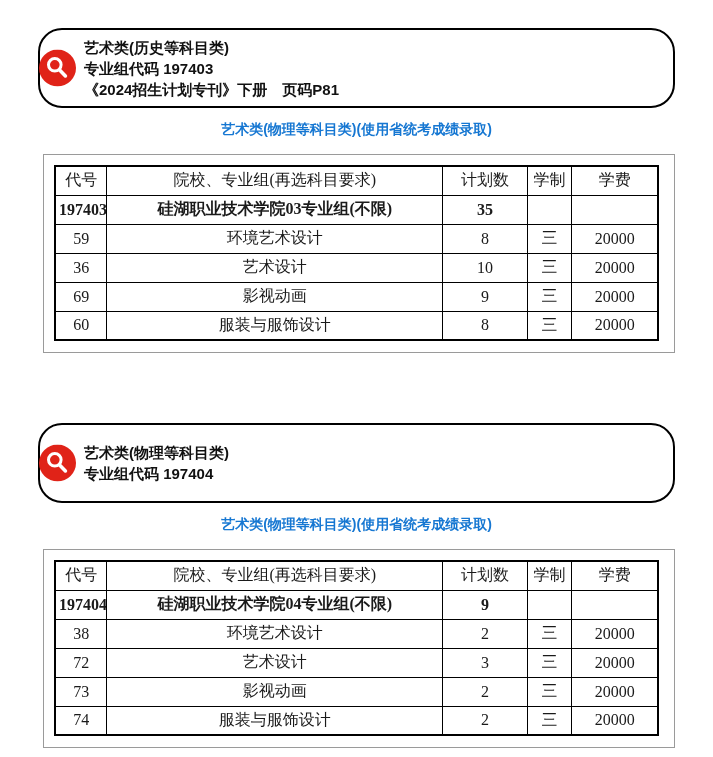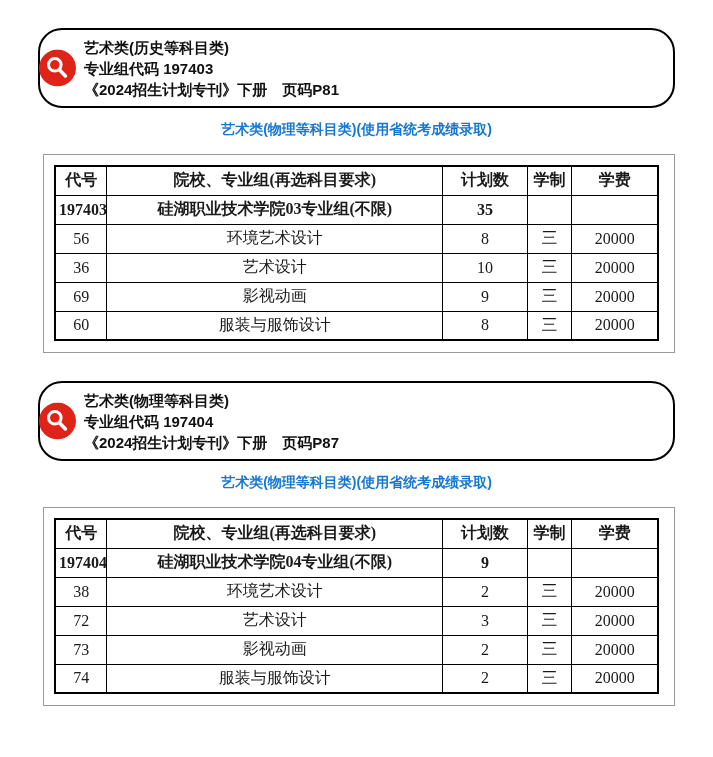--- a/index.html
+++ b/index.html
@@ -66,25 +66,25 @@
     color: var(--table-text, #1a1a1a);
     table-layout: fixed;
   }
   .plan-table th, .plan-table td {
     border: 1px solid var(--table-border, #000);
     text-align: center;
     height: 29px;
     padding: 0 3px;
     overflow: hidden;
   }
-  .plan-table thead th { font-weight: 700; }
+  .plan-table thead th { font-weight: 400; }
   .plan-table tr.group-row td { font-weight: 700; }
   .plan-table tbody tr:not(.group-row) td { font-weight: 400; }
 
-  .section-2 { margin-top: 28px; }
+  .section-2 { margin-top: 70px; }
 </style>
 </head>
 <body>
 
 <div class="page">
 
   <section class="section-1">
 
     <div class="header-card">
       <span class="badge">
@@ -123,21 +123,21 @@
         </thead>
         <tbody>
           <tr class="group-row">
             <td>197403</td>
             <td>硅湖职业技术学院03专业组(不限)</td>
             <td>35</td>
             <td></td>
             <td></td>
           </tr>
           <tr>
-            <td>56</td>
+            <td>59</td>
             <td>环境艺术设计</td>
             <td>8</td>
             <td>三</td>
             <td>20000</td>
           </tr>
           <tr>
             <td>36</td>
             <td>艺术设计</td>
             <td>10</td>
             <td>三</td>
@@ -168,21 +168,20 @@
       <span class="badge">
         <svg width="37" height="37" viewBox="0 0 37 37">
           <circle class="bg" cx="18.5" cy="18.5" r="18.5"></circle>
           <circle cx="15.8" cy="15.3" r="6.3" fill="none" stroke="#ffffff" stroke-width="3"></circle>
           <line x1="20.6" y1="20.6" x2="26.4" y2="26.4" stroke="#ffffff" stroke-width="3.6" stroke-linecap="round"></line>
         </svg>
       </span>
       <div class="card-lines">
         <p>艺术类(物理等科目类)</p>
         <p>专业组代码 197404</p>
-        <p>《2024招生计划专刊》下册　页码P87</p>
       </div>
     </div>
 
     <div class="subtitle">艺术类(物理等科目类)(使用省统考成绩录取)</div>
 
     <div class="table-card">
       <table class="plan-table">
         <colgroup>
           <col style="width:8.6%">
             <col style="width:55.7%">

